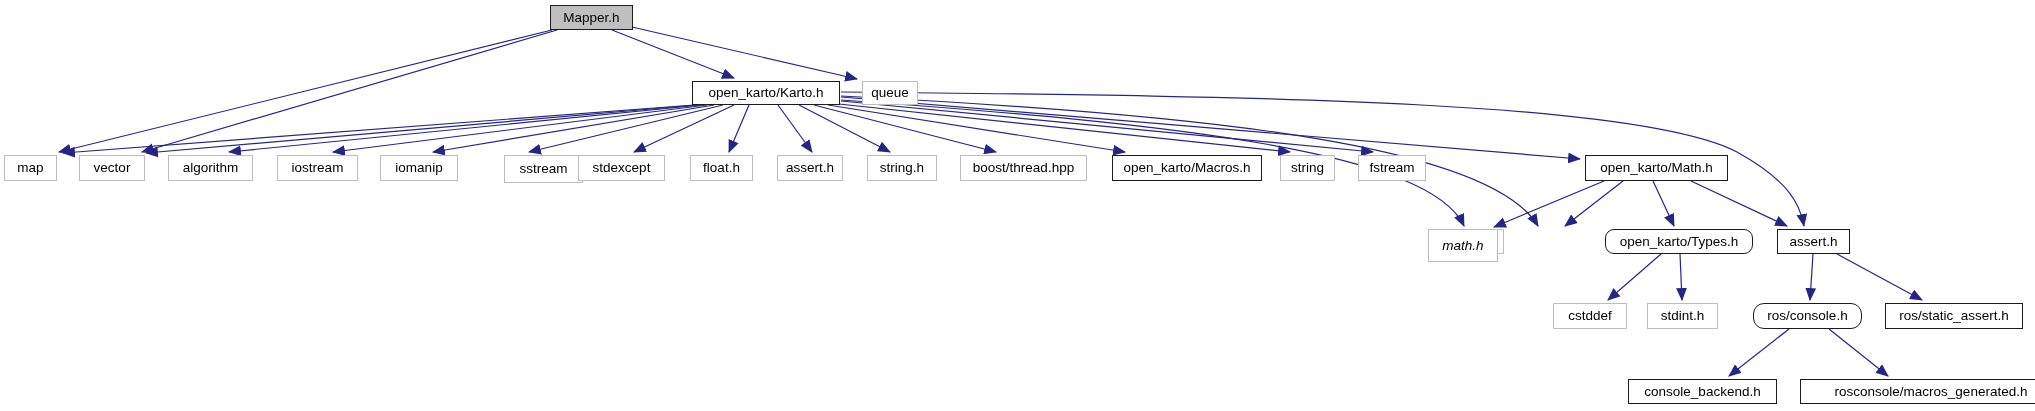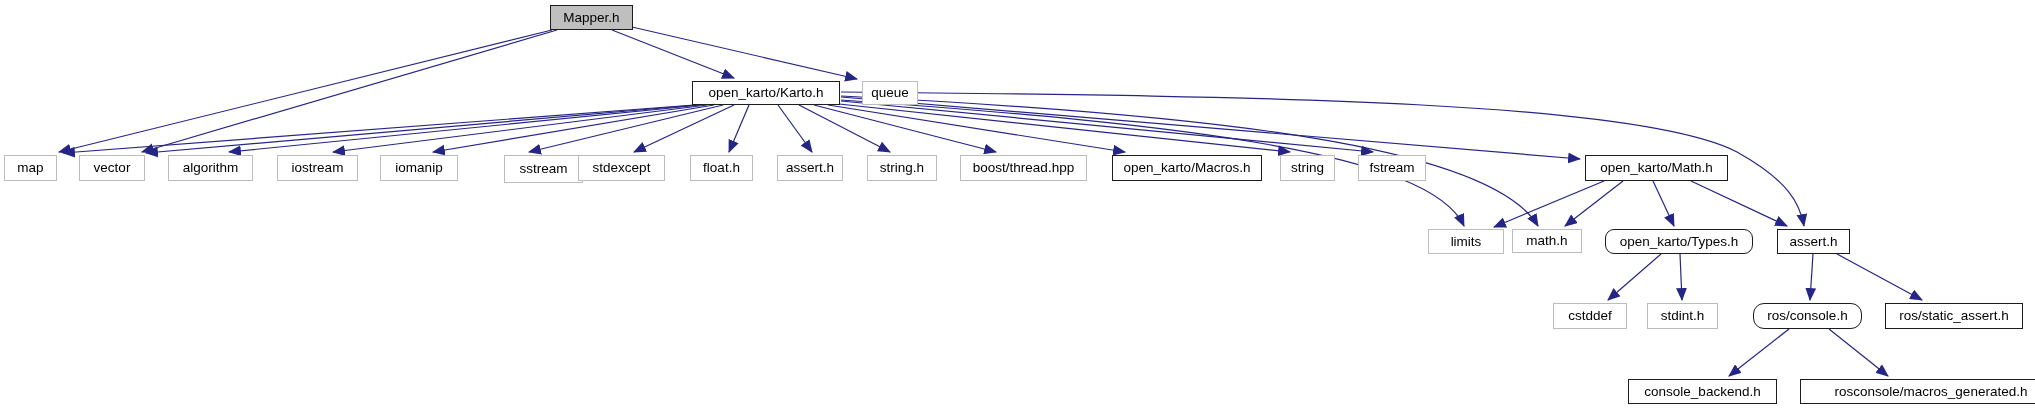--- a/index.html
+++ b/index.html
@@ -71,21 +71,21 @@
       <div class="node external" style="left: 578px; top: 155px; width: 87px; height: 26px;">stdexcept</div>
       <div class="node external" style="left: 690px; top: 155px; width: 63px; height: 26px;">float.h</div>
       <div class="node external" style="left: 777px; top: 155px; width: 66px; height: 26px;">assert.h</div>
       <div class="node external" style="left: 867px; top: 155px; width: 70px; height: 26px;">string.h</div>
       <div class="node external" style="left: 960px; top: 155px; width: 127px; height: 26px;">boost/thread.hpp</div>
       <div class="node internal" style="left: 1112px; top: 155px; width: 150px; height: 26px;">open_karto/Macros.h</div>
       <div class="node external" style="left: 1280px; top: 155px; width: 55px; height: 26px;">string</div>
       <div class="node external" style="left: 1358px; top: 155px; width: 68px; height: 26px;">fstream</div>
       <div class="node internal" style="left: 1585px; top: 155px; width: 143px; height: 26px;">open_karto/Math.h</div>
       <div class="node external" style="left: 1428px; top: 229px; width: 76px; height: 25px;">limits</div>
-      <div class="node external" style="left: 1512px; top: 229px; width: 70px; height: 24px;">math.h</div>
+      <div class="node external" style="left: 1428px; top: 229px; width: 70px; height: 33px; font-style: italic;">math.h</div>
       <div class="node internal" style="left: 1605px; top: 229px; width: 148px; height: 25px; border-radius: 9px;">open_karto/Types.h</div>
       <div class="node internal" style="left: 1777px; top: 229px; width: 73px; height: 25px;">assert.h</div>
       <div class="node external" style="left: 1553px; top: 303px; width: 74px; height: 26px;">cstddef</div>
       <div class="node external" style="left: 1647px; top: 303px; width: 71px; height: 26px;">stdint.h</div>
       <div class="node internal" style="left: 1753px; top: 303px; width: 109px; height: 26px; border-radius: 11px;">ros/console.h</div>
       <div class="node internal" style="left: 1885px; top: 303px; width: 138px; height: 26px;">ros/static_assert.h</div>
       <div class="node internal" style="left: 1628px; top: 379px; width: 149px; height: 25px;">console_backend.h</div>
       <div class="node internal" style="left: 1800px; top: 379px; width: 262px; height: 25px;">rosconsole/macros_generated.h</div>
     </div>
 </div>

